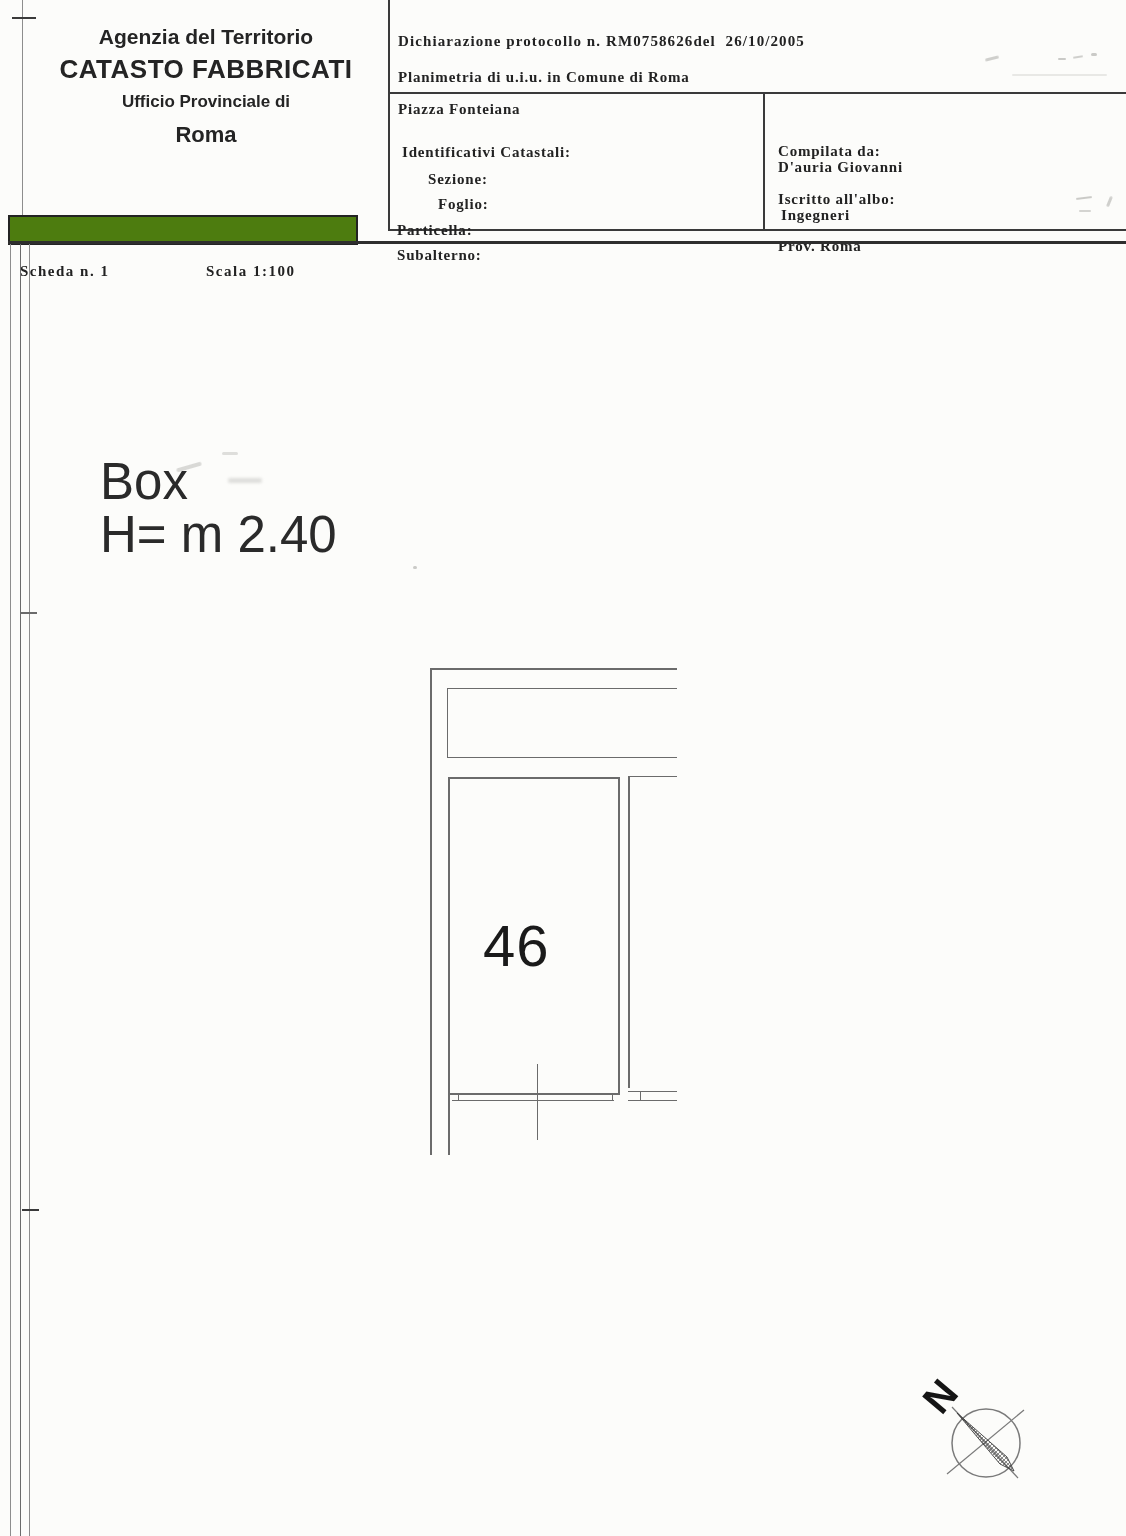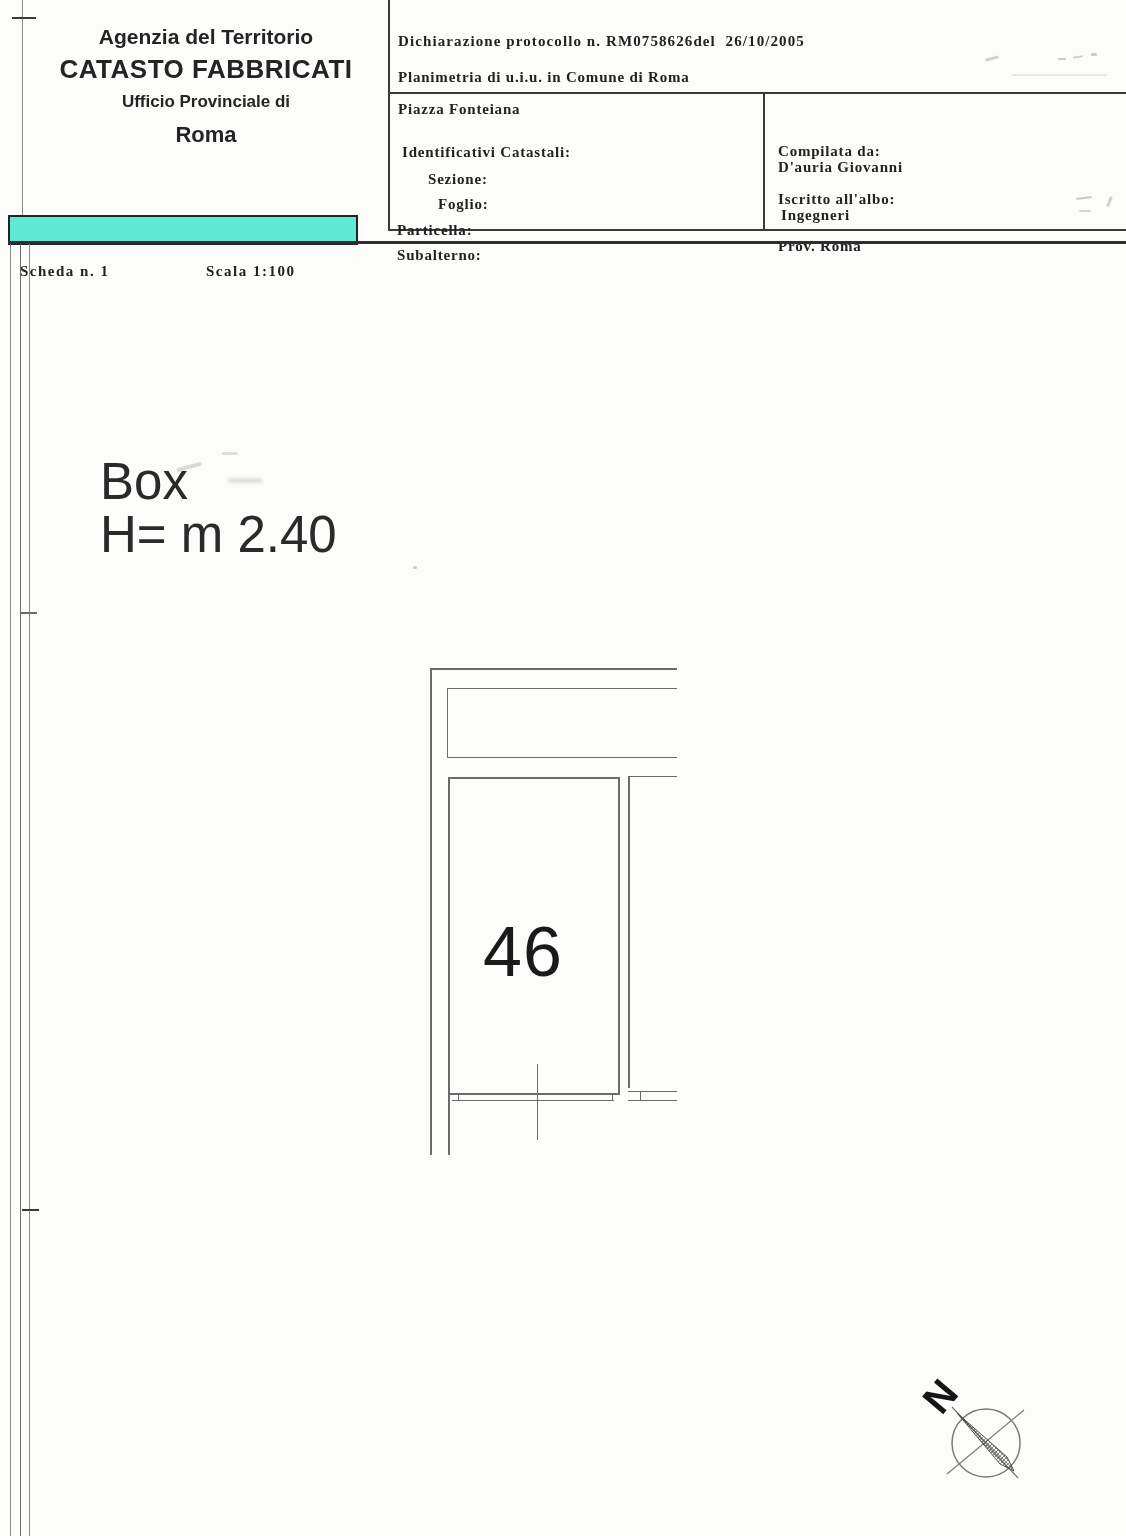--- a/index.html
+++ b/index.html
@@ -29,32 +29,32 @@
     text-align:center;
     font-family:"Liberation Sans", sans-serif;
     font-weight:bold;color:#242424;
   }
   .agency .l1{font-size:21px;line-height:30px;}
   .agency .l2{font-size:26px;line-height:34px;letter-spacing:0.5px;}
   .agency .l3{font-size:17px;line-height:32px;}
   .agency .l4{font-size:22px;line-height:34px;}
   .scheda-box{
     position:absolute;left:8px;top:215px;width:346px;height:26px;
-    border:2px solid #232323;background:#5eead4;
+    border:2px solid #232323;background:#4d7c0f;
   }
   .scheda-box .mono{top:3px;letter-spacing:1.5px;}
   .plan-label{
     position:absolute;
     font-family:"Liberation Sans", sans-serif;
     color:#2a2a2a;font-size:51px;
   }
   .room-number{
     position:absolute;left:483px;top:912px;width:80px;
     font-family:"Liberation Sans", sans-serif;
-    font-size:70px;color:#1a1a1a;letter-spacing:1px;
+    font-size:58px;color:#1a1a1a;letter-spacing:1px;
   }
   .north-letter{
     position:absolute;left:926px;top:1374px;
     font-family:"Liberation Sans", sans-serif;
     font-weight:bold;font-size:40px;color:#151515;
     transform:rotate(-50deg);
   }
   .smudge{position:absolute;background:#9a9a96;border-radius:2px;filter:blur(0.6px);}
   svg{position:absolute;}
 </style>

